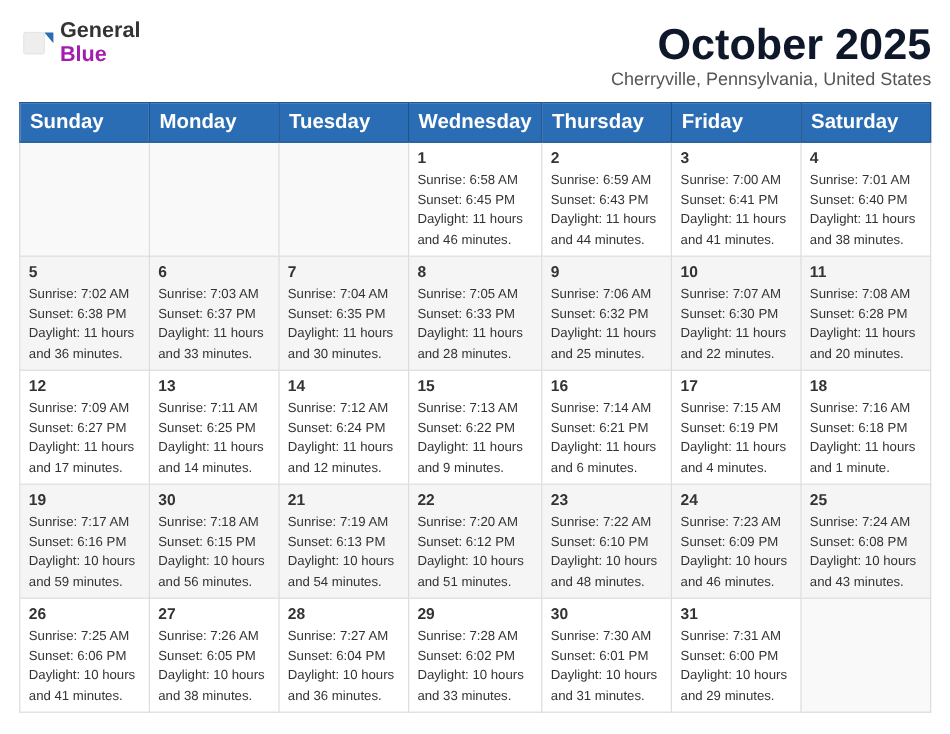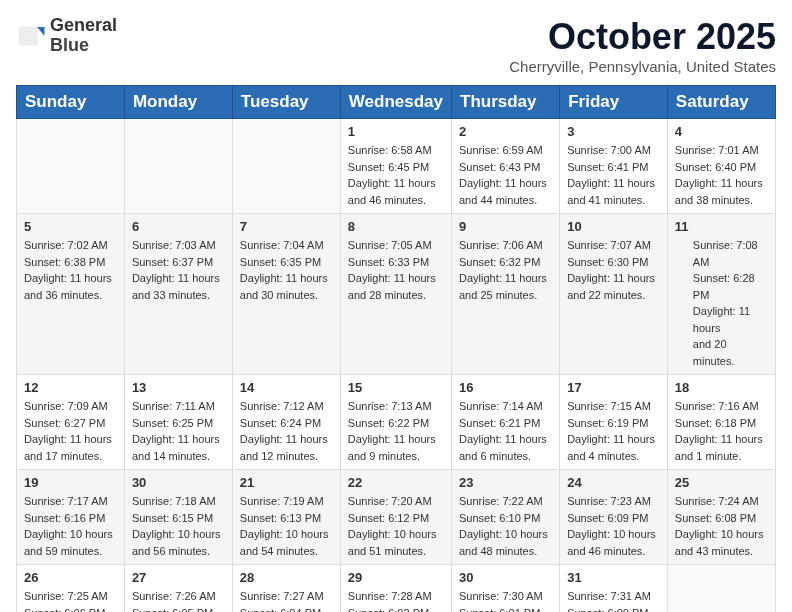--- a/index.html
+++ b/index.html
@@ -21,21 +21,21 @@
       align-items: center;
     }
     .logo-text {
       display: flex;
       flex-direction: column;
       font-weight: bold;
       font-size: 18px;
       line-height: 1.1;
     }
     .logo-general { color: #333; }
-    .logo-blue { color: #404040; }
+    .logo-blue { color: #a21caf; }
     .logo-icon {
       width: 30px;
       height: 30px;
       margin-right: 4px;
     }
     .title-block {
       text-align: right;
     }
     .month-title {
       font-size: 36px;
@@ -195,21 +195,21 @@
         </td>
         <td>
           <span class="day-num">10</span>
           <div class="day-info" style="white-space: pre-line;">Sunrise: 7:07 AM
 Sunset: 6:30 PM
 Daylight: 11 hours
 and 22 minutes.</div>
         </td>
         <td>
           <span class="day-num">11</span>
-          <div class="day-info" style="white-space: pre-line; margin-left: 18px;">Sunrise: 7:08 AM
+          <div class="day-info" style="white-space: pre-line;">Sunrise: 7:08 AM
 Sunset: 6:28 PM
 Daylight: 11 hours
 and 20 minutes.</div>
         </td>
       </tr>
       <tr>
         <td>
           <span class="day-num">12</span>
           <div class="day-info" style="white-space: pre-line;">Sunrise: 7:09 AM
 Sunset: 6:27 PM

